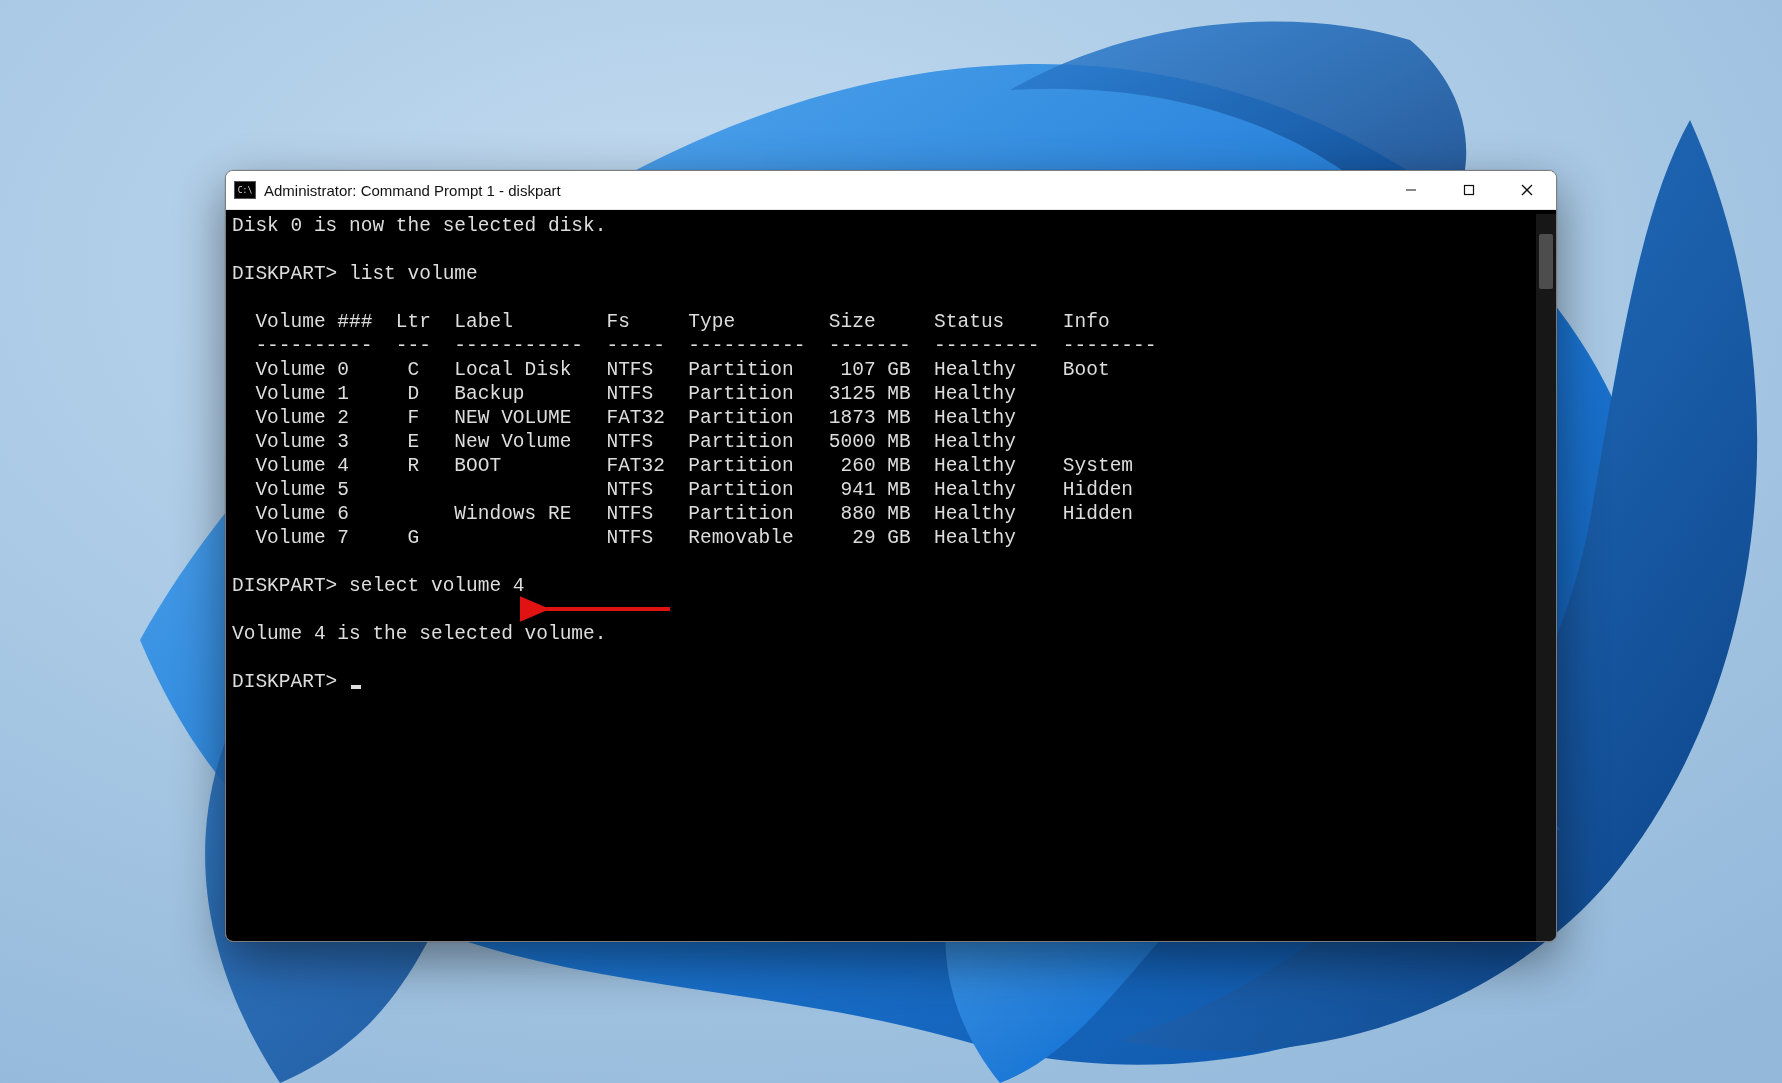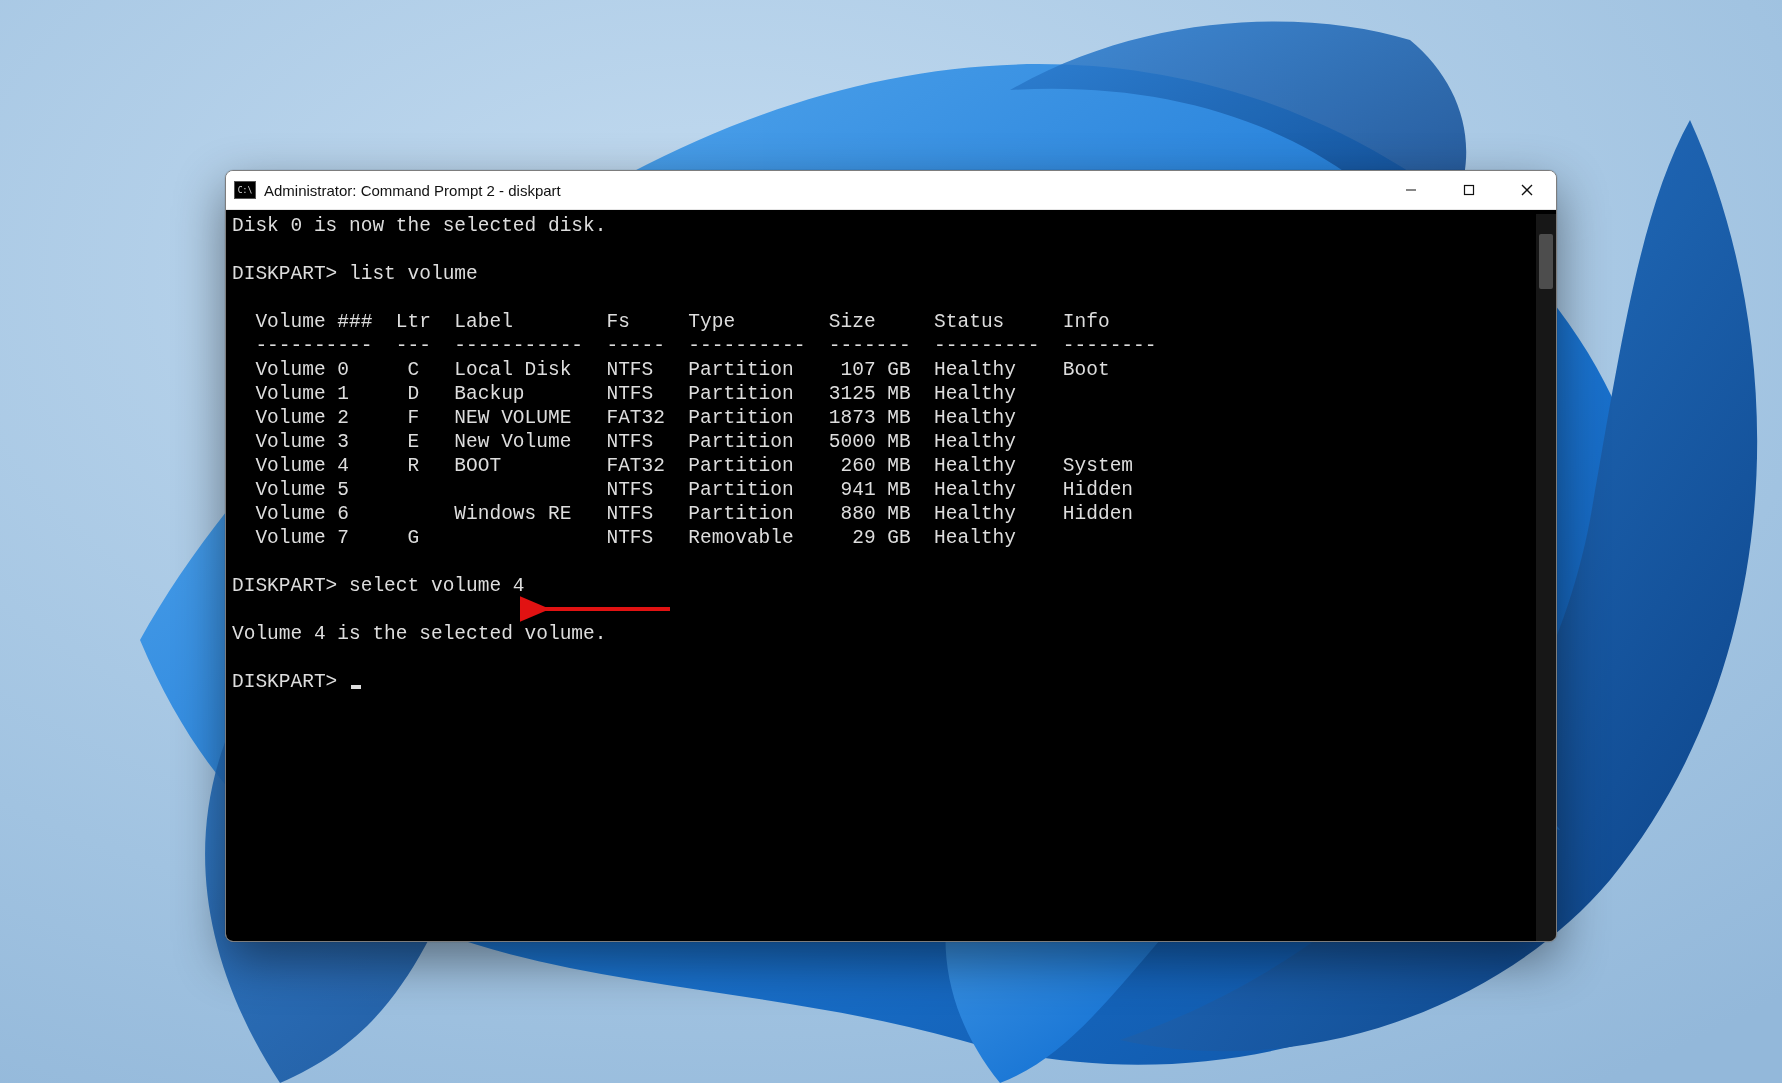--- a/index.html
+++ b/index.html
@@ -156,21 +156,21 @@
       <path d="M280 1083 C 160 900, 180 700, 370 560 C 520 450, 720 430, 880 520 C 700 560, 540 680, 470 850 C 420 970, 380 1040, 280 1083 Z" fill="url(#petalD)" opacity="0.9"></path>
       <path d="M1000 1083 C 900 960, 940 800, 1100 720 C 1260 640, 1460 690, 1560 830 C 1410 790, 1250 830, 1160 940 C 1100 1010, 1060 1060, 1000 1083 Z" fill="url(#petalL)"></path>
       <path d="M1410 40 C 1310 10, 1150 10, 1010 90 C 1180 80, 1330 130, 1430 250 C 1490 170, 1470 90, 1410 40 Z" fill="url(#petalD)" opacity="0.85"></path>
     </g>
   </svg>
 
   <div class="window">
     <div class="titlebar">
       <div class="titlebar-left">
         <div class="cmd-icon">C:\</div>
-        <span class="title-text">Administrator: Command Prompt 2 - diskpart</span>
+        <span class="title-text">Administrator: Command Prompt 1 - diskpart</span>
       </div>
       <div class="win-controls">
         <button class="win-btn" aria-label="Minimize">
           <svg width="12" height="12" viewBox="0 0 12 12">
               <line x1="1" y1="6" x2="11" y2="6" stroke="currentColor" stroke-width="1.2"></line>
             </svg>
         </button>
         <button class="win-btn" aria-label="Maximize">
           <svg width="12" height="12" viewBox="0 0 12 12">
               <rect x="1.5" y="1.5" width="9" height="9" fill="none" stroke="currentColor" stroke-width="1.2"></rect>

